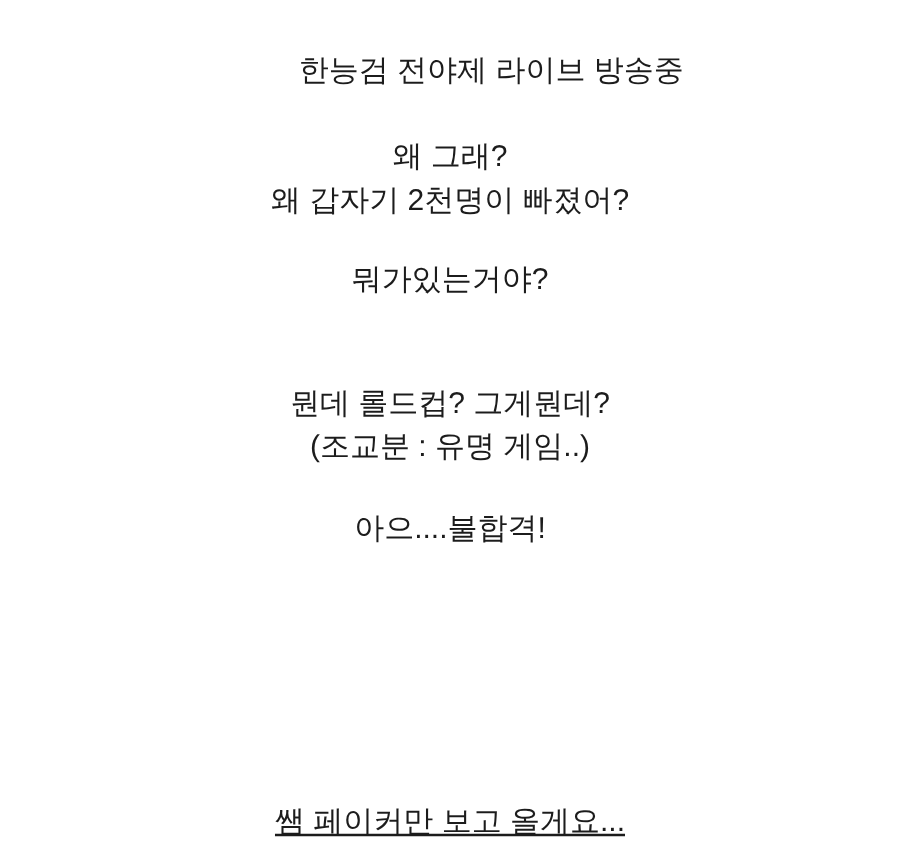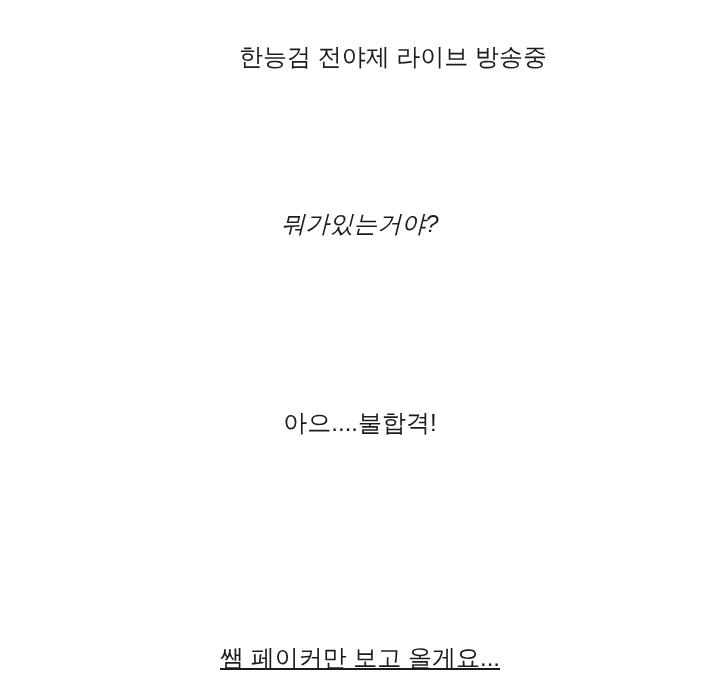--- a/index.html
+++ b/index.html
@@ -30,39 +30,47 @@
     font-size: 24px;
     line-height: 35px;
     font-weight: 400;
     color: #1c1c1c;
     letter-spacing: 0px;
     white-space: pre;
   }
   
   .block-title   { top: 39px; padding-left: 33px;  }
   .block-group1  { top: 108px; }
-  .block-group2  { top: 206px; font-style: italic; }
+  .block-group2  { top: 206px; }
   .block-group3  { top: 305px; }
   .block-group4  { top: 405px; }
   .block-footer  { top: 640px; text-decoration: underline; }
 </style>
 </head>
 <body>
 
 <div class="page">
 
   <div class="text-block block-title">
     <div class="text-line">한능검 전야제 라이브 방송중</div>
   </div>
 
+  <div class="text-block block-group1">
+    <div class="text-line">왜 그래?</div>
+    <div class="text-line">왜 갑자기 2천명이 빠졌어?</div>
+  </div>
 
   <div class="text-block block-group2">
     <div class="text-line">뭐가있는거야?</div>
   </div>
 
+  <div class="text-block block-group3">
+    <div class="text-line">뭔데 롤드컵? 그게뭔데?</div>
+    <div class="text-line">(조교분 : 유명 게임..)</div>
+  </div>
 
   <div class="text-block block-group4">
     <div class="text-line">아으....불합격!</div>
   </div>
 
   <div class="text-block block-footer">
     <div class="text-line">쌤 페이커만 보고 올게요...</div>
   </div>
 
 </div>

